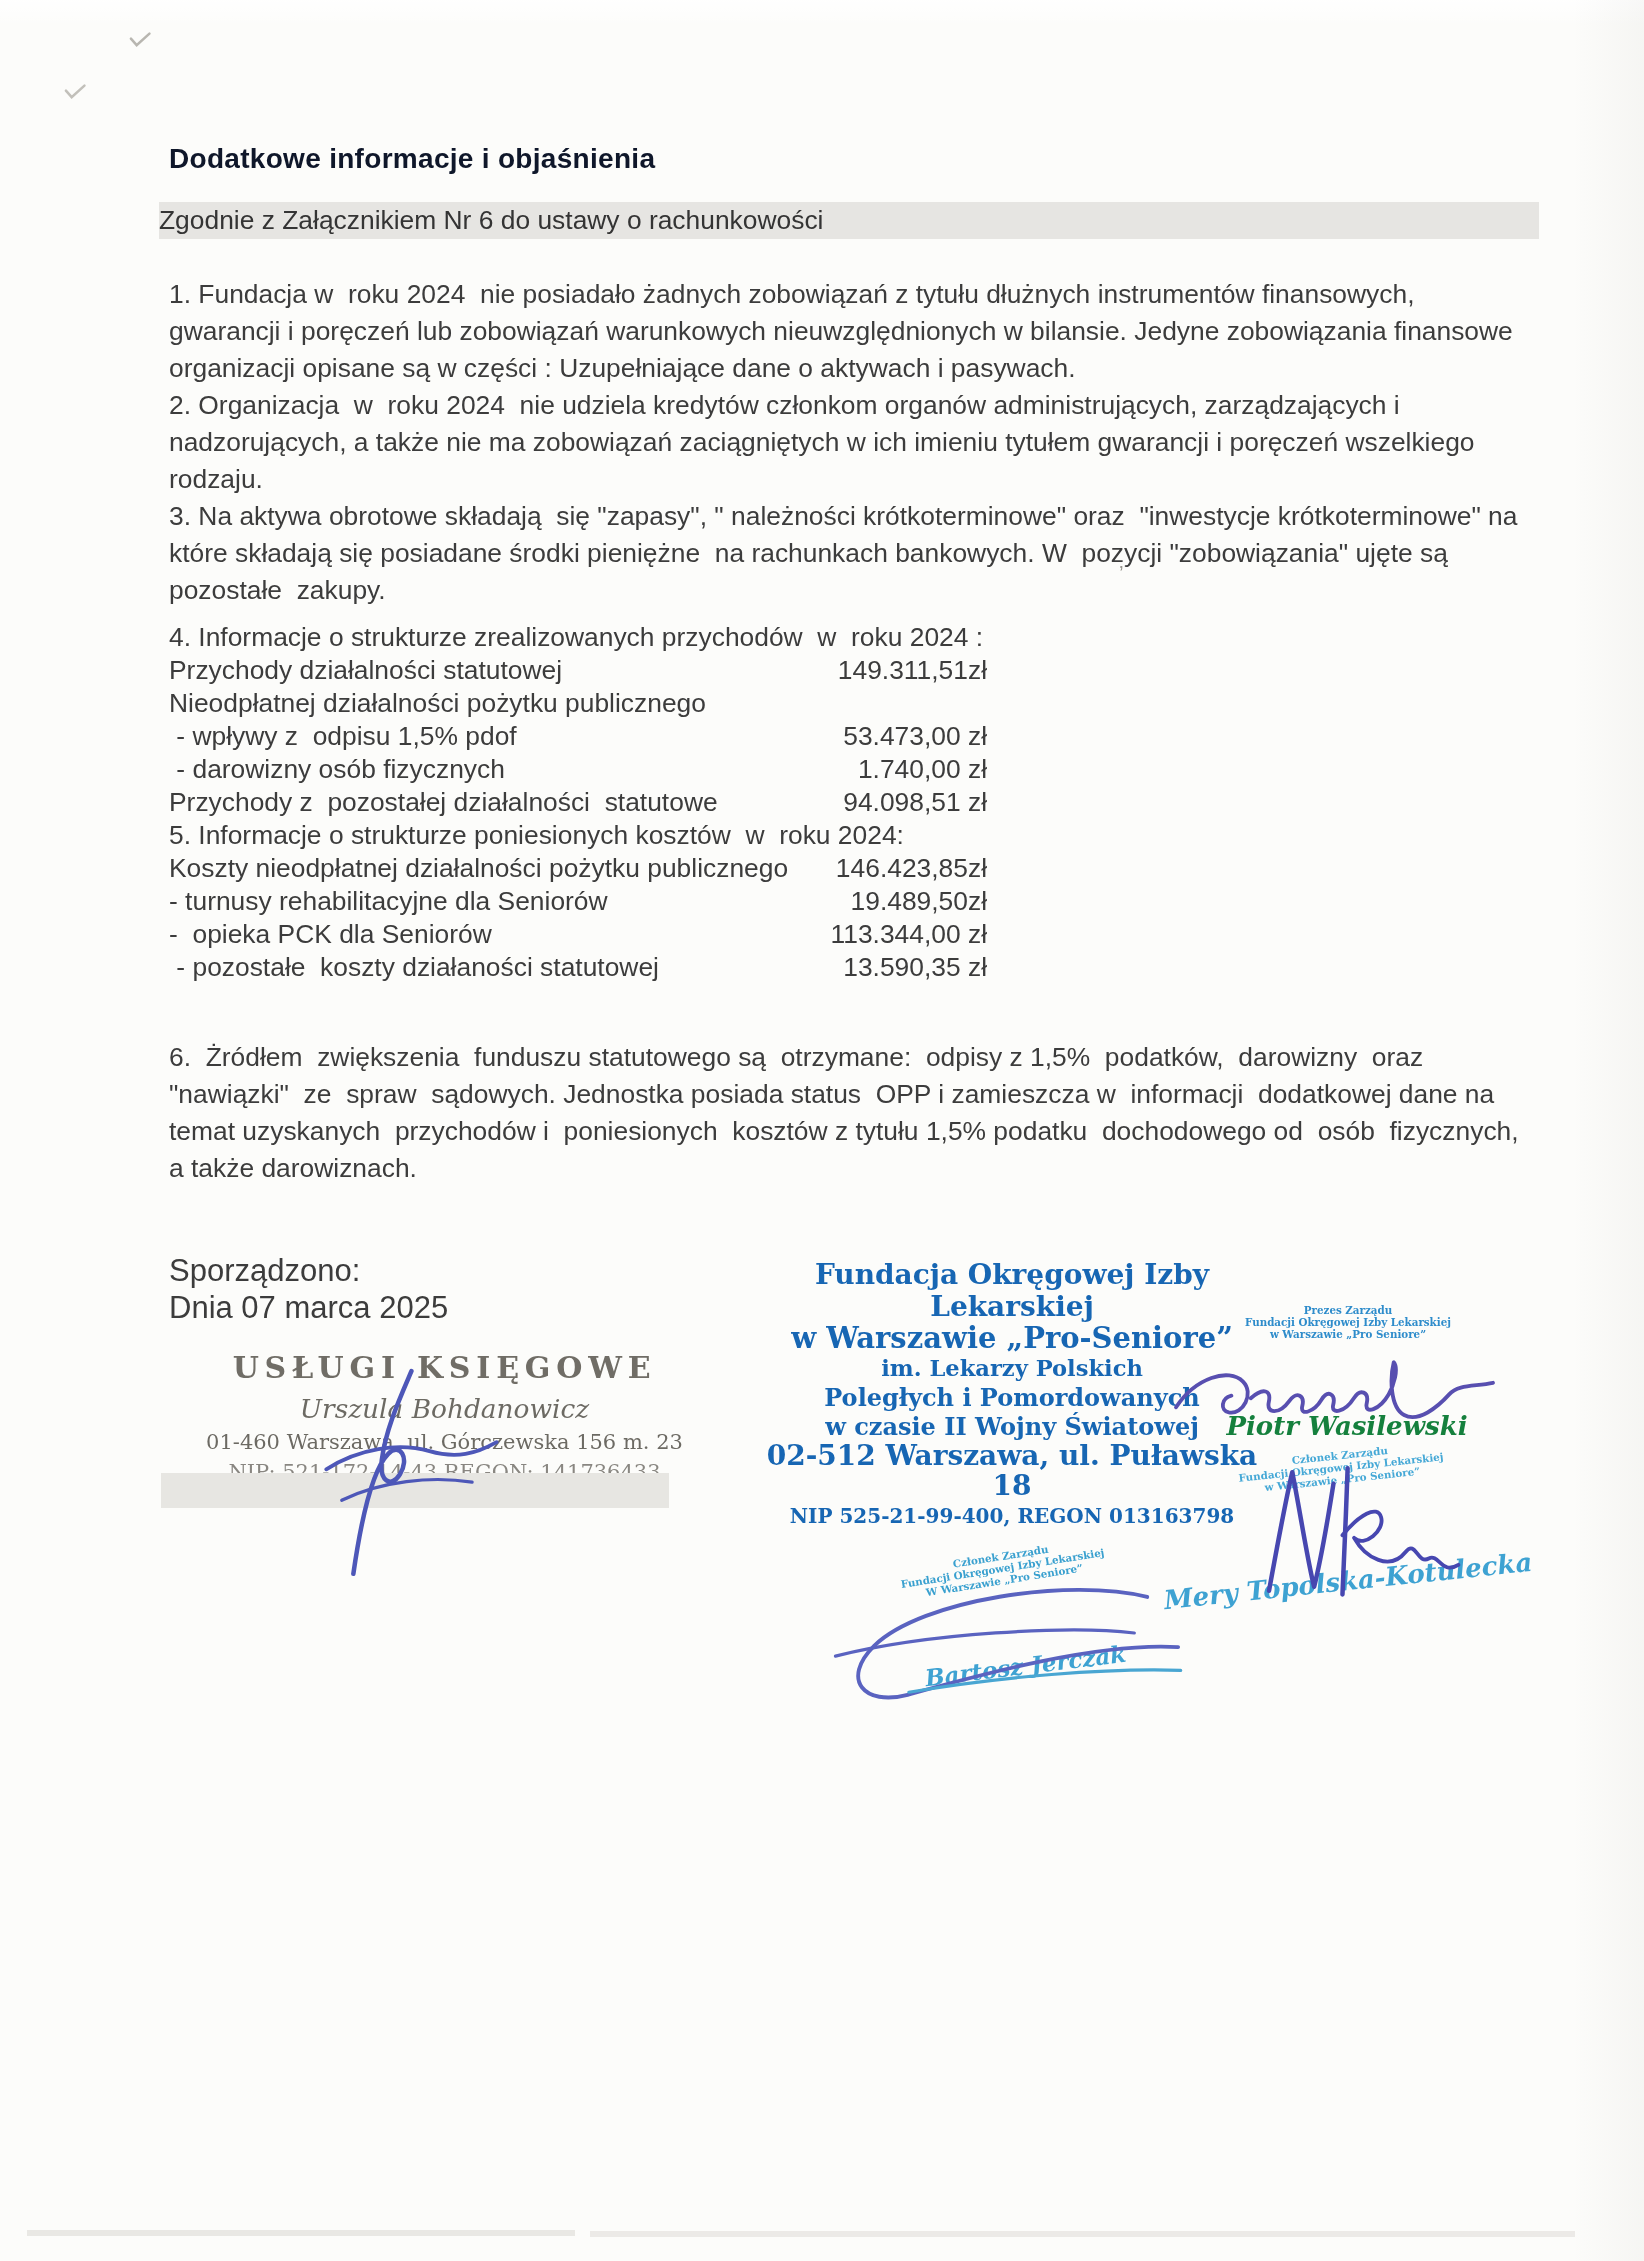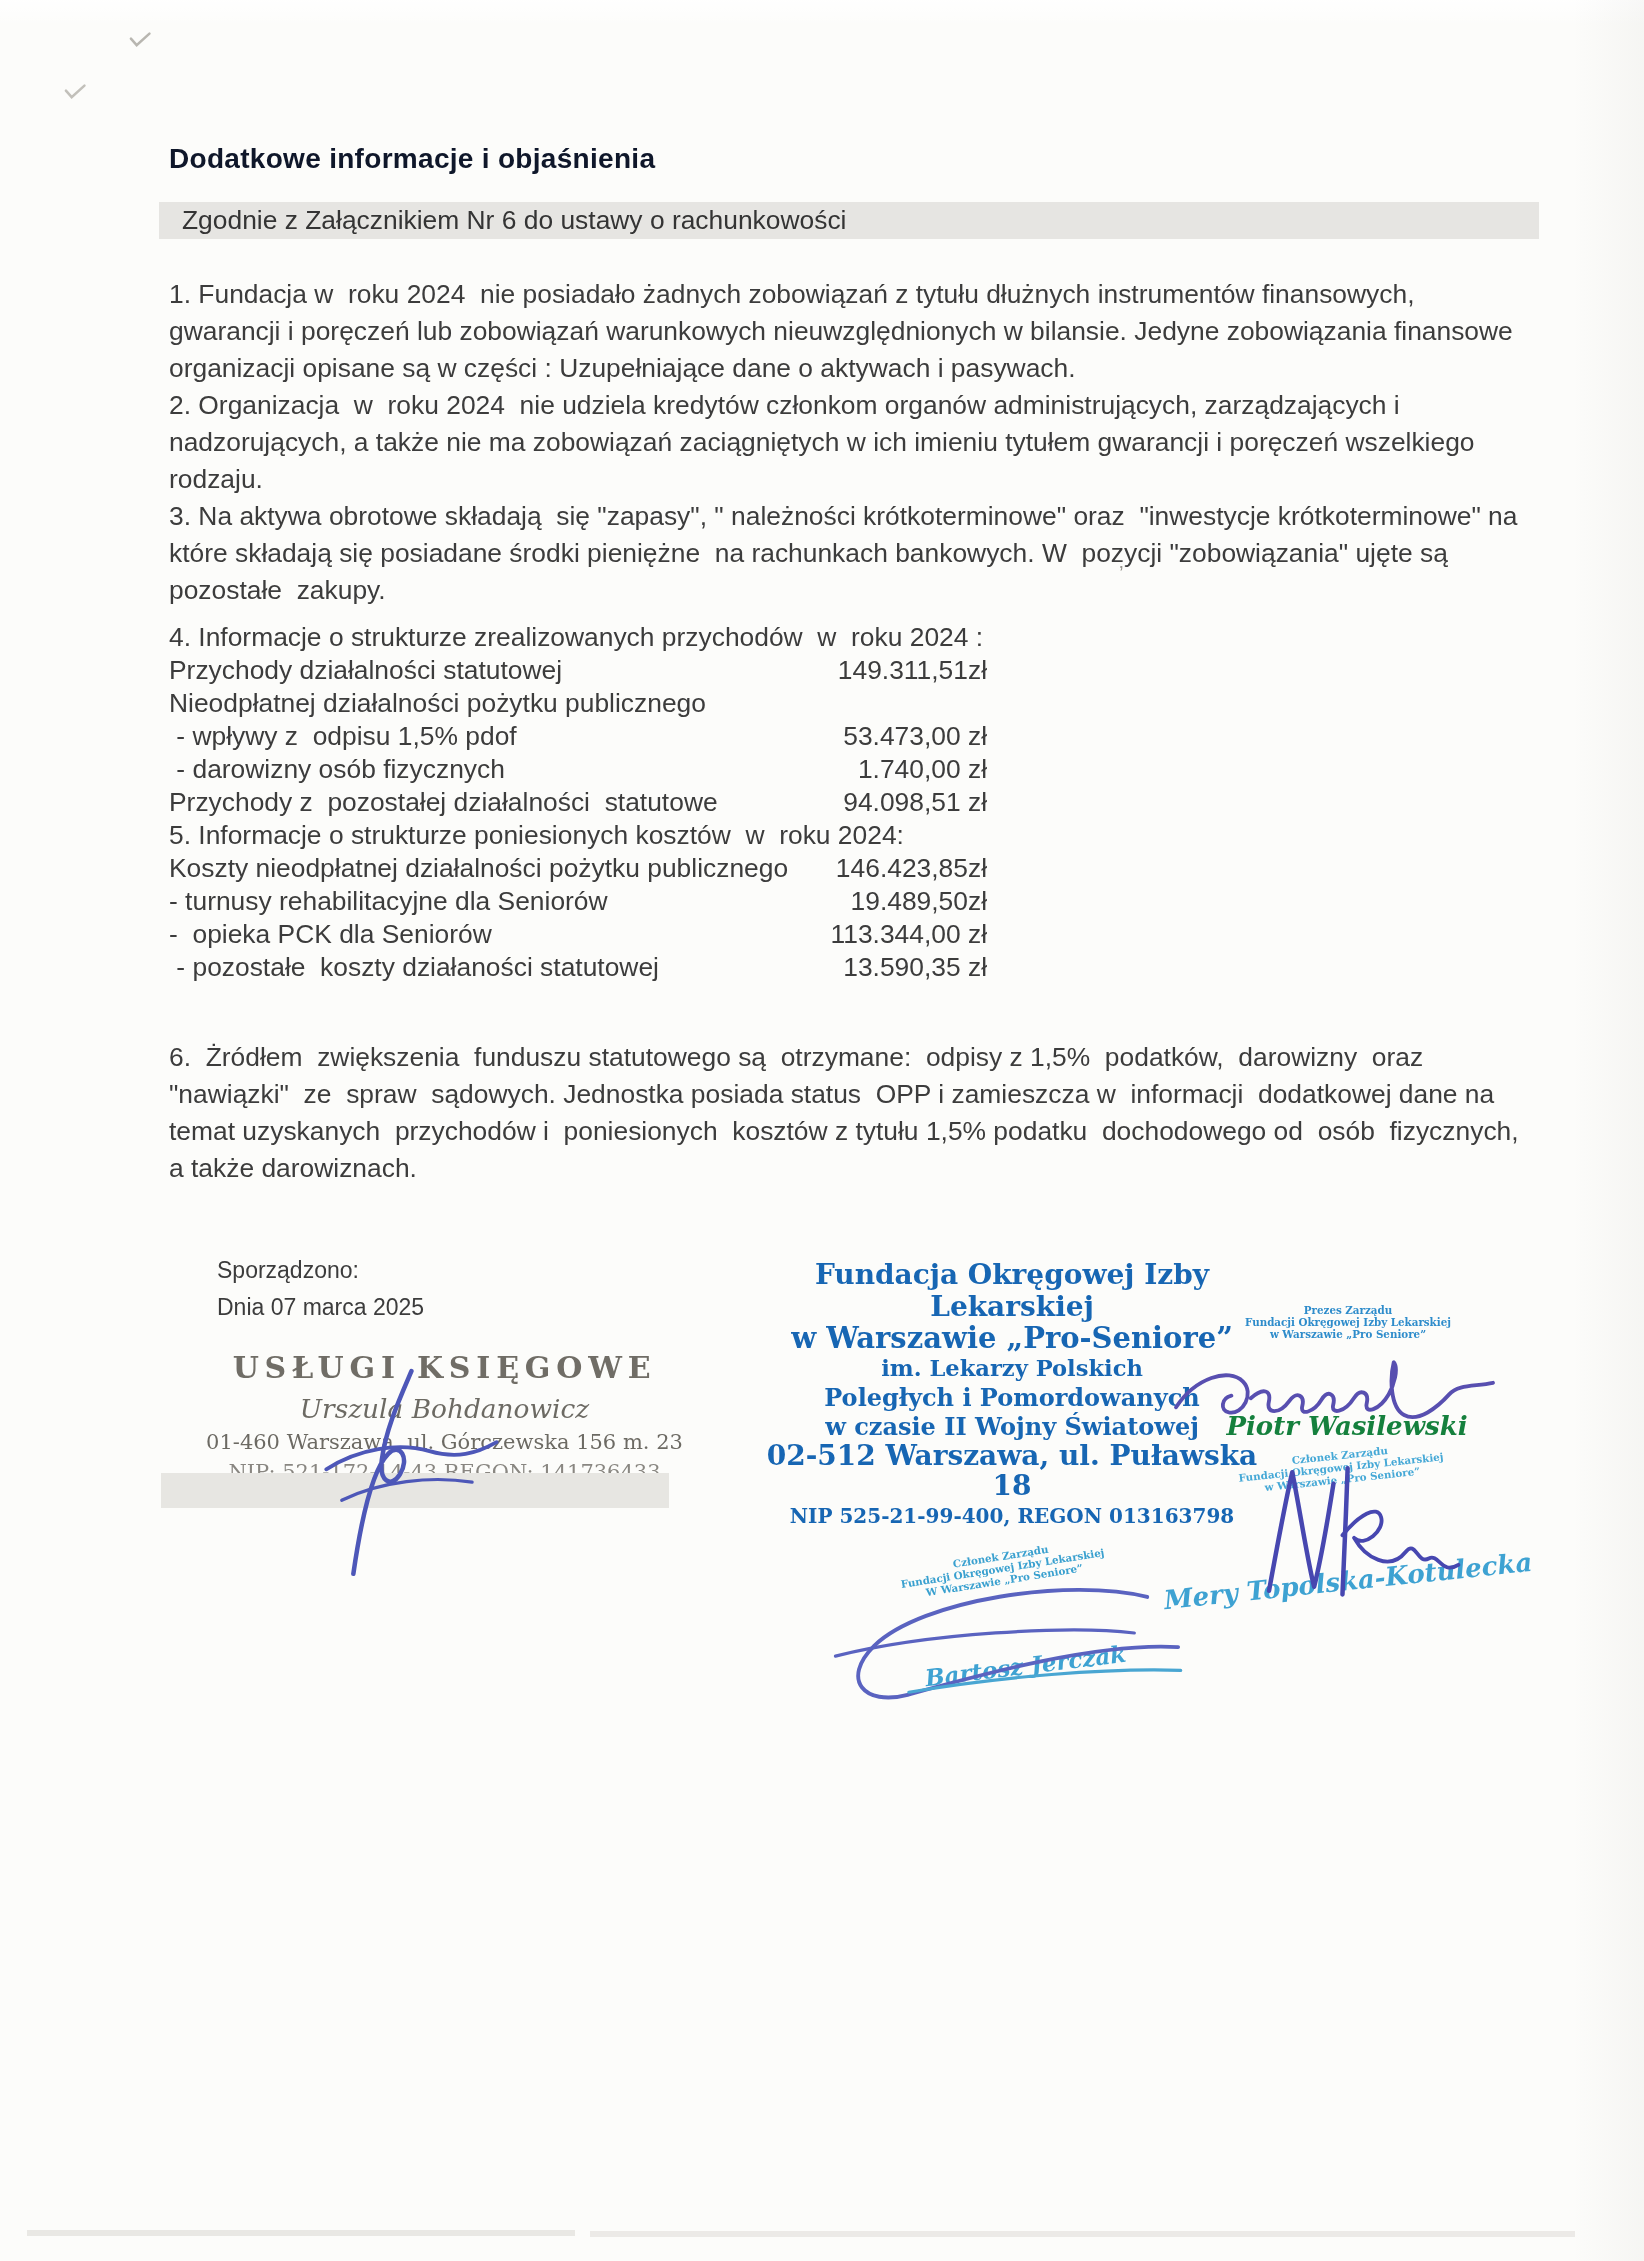--- a/index.html
+++ b/index.html
@@ -10,34 +10,34 @@
   }
   .edge-right{position:absolute;right:0;top:0;width:71px;height:100%;
     background:linear-gradient(to right,rgba(120,118,110,0) ,rgba(120,118,110,0.05));}
   .edge-top{position:absolute;left:0;top:0;width:100%;height:26px;
     background:linear-gradient(to bottom,rgba(255,255,255,0.9),rgba(255,255,255,0));}
 
   .title{position:absolute;left:169px;top:143px;font-size:28px;font-weight:bold;color:#0f172a;letter-spacing:0.3px;}
 
   .subtitle-band{position:absolute;left:159px;top:202px;width:1380px;height:37px;
     background:#e6e5e2;display:flex;align-items:center;}
-  .subtitle-band span{font-size:26.4px;color:#343434;padding-left:23px;white-space:pre;}
+  .subtitle-band span{font-size:26.4px;color:#343434;padding-left:0;white-space:pre;}
 
   .para{position:absolute;left:169px;width:1406px;font-size:26.4px;line-height:37px;color:#3c3c3c;}
   #para13{top:276px;}
   #para6{top:1039px;}
   .line{white-space:pre;}
 
   .sec{position:absolute;left:169px;top:621px;width:980px;font-size:26.4px;line-height:33px;color:#3c3c3c;}
   .sec .heading{white-space:pre;}
   .row{position:relative;height:33px;}
   .row .lbl{white-space:pre;}
   .row .val{position:absolute;top:0;left:0;width:818px;text-align:right;white-space:pre;}
 
-  .prepared{position:absolute;left:169px;top:1252px;font-size:23px;line-height:37px;color:#3c3c3c;margin-left:48px;}
+  .prepared{position:absolute;left:169px;top:1252px;font-size:31px;line-height:37px;color:#3c3c3c;}
 
   
   .stamp-acc{position:absolute;left:206px;top:1350px;width:477px;text-align:center;
     color:#59564f;font-family:"DejaVu Serif",serif;opacity:.88;}
   .acc1{font-size:30px;font-weight:bold;letter-spacing:5.8px;color:#5d5a52;}
   .acc2{font-size:26.4px;font-style:italic;margin-top:7.7px;}
   .acc3{font-size:21px;margin-top:6.4px;white-space:pre;}
   .acc4{font-size:21px;margin-top:5.8px;white-space:pre;opacity:.8;}
 
   .band2{position:absolute;left:161px;top:1473px;width:508px;height:35px;background:#e7e6e2;}

